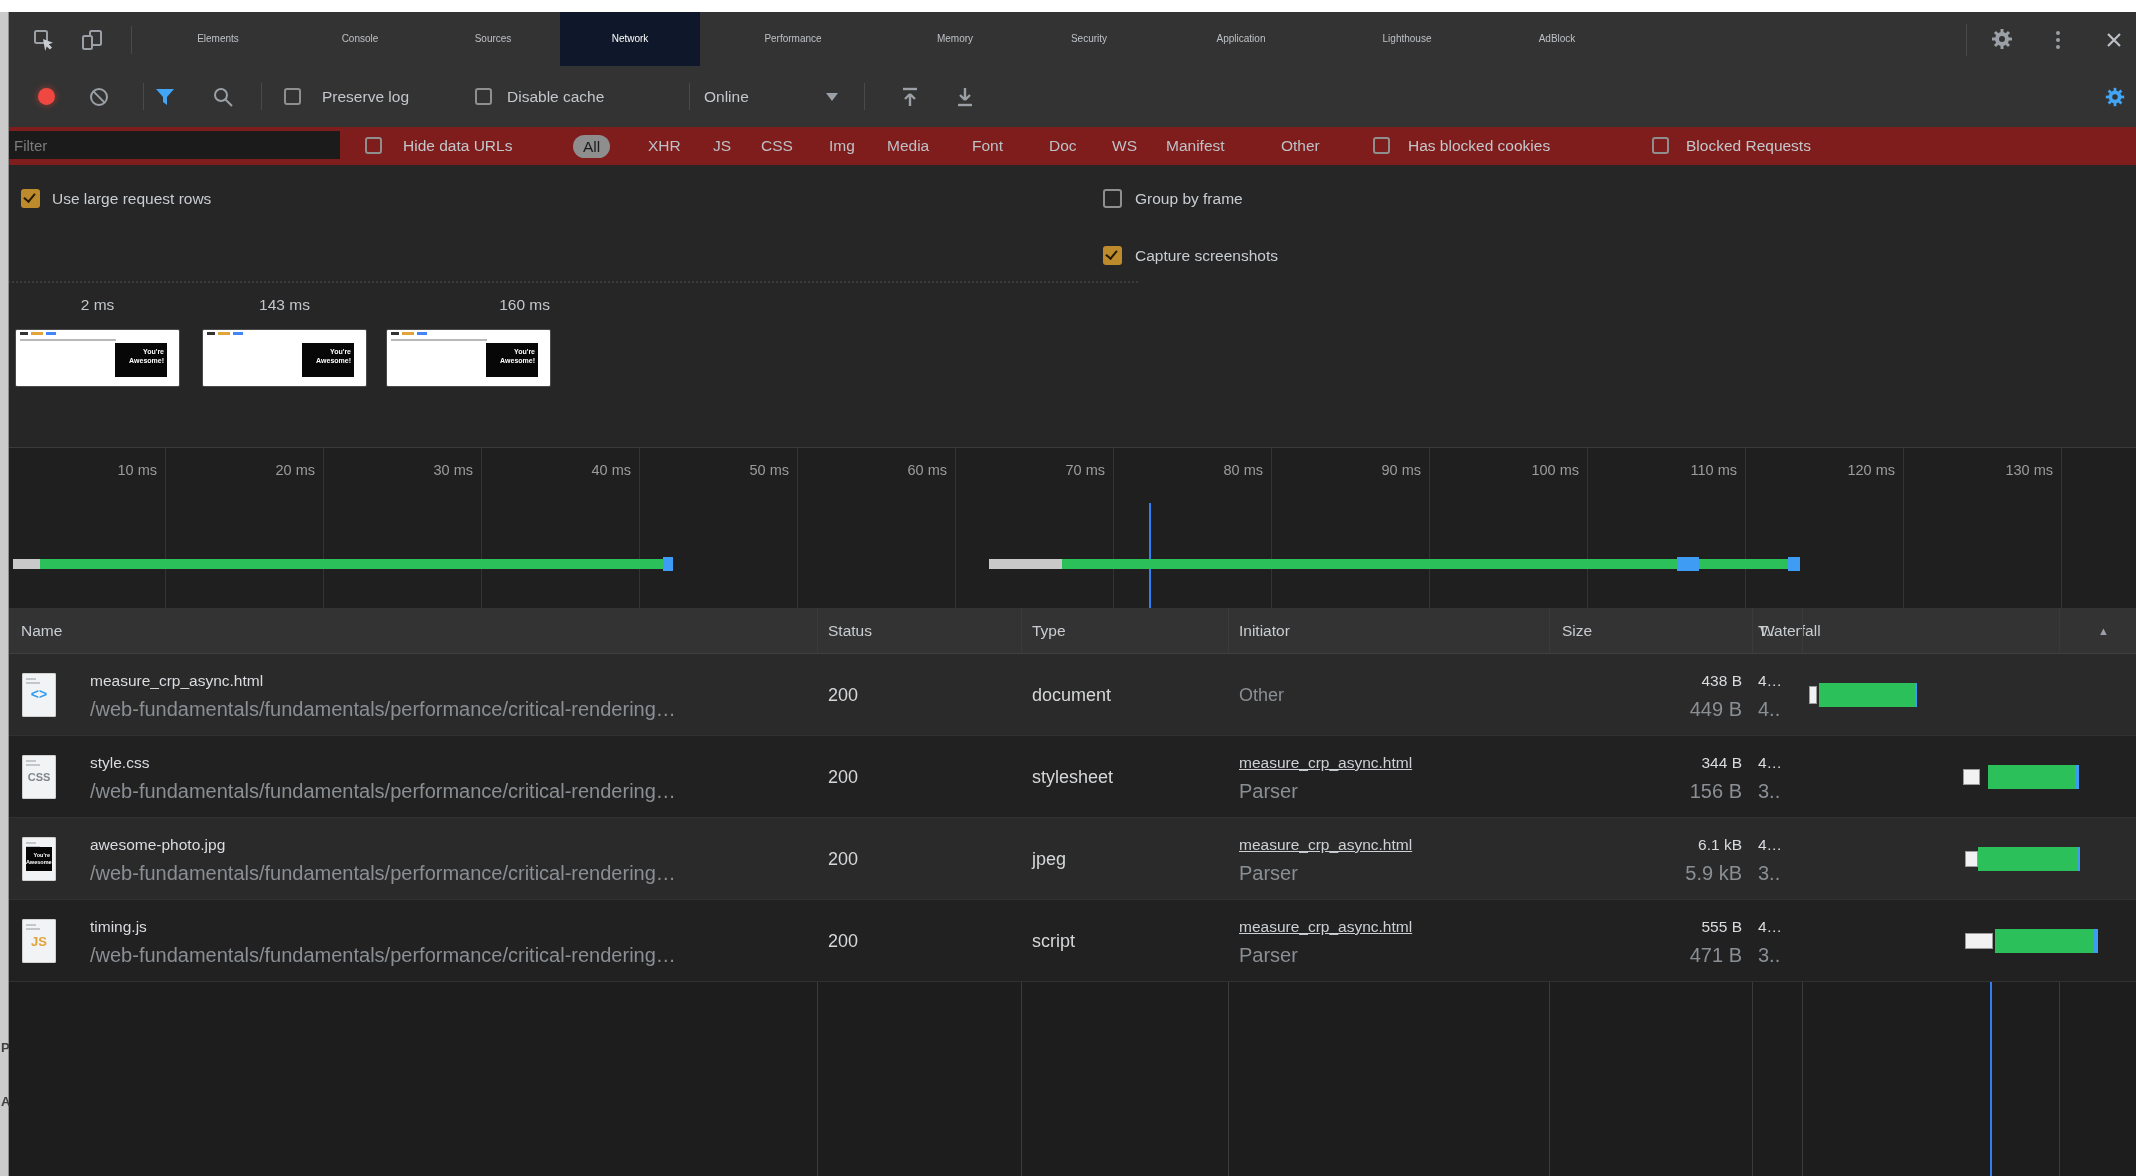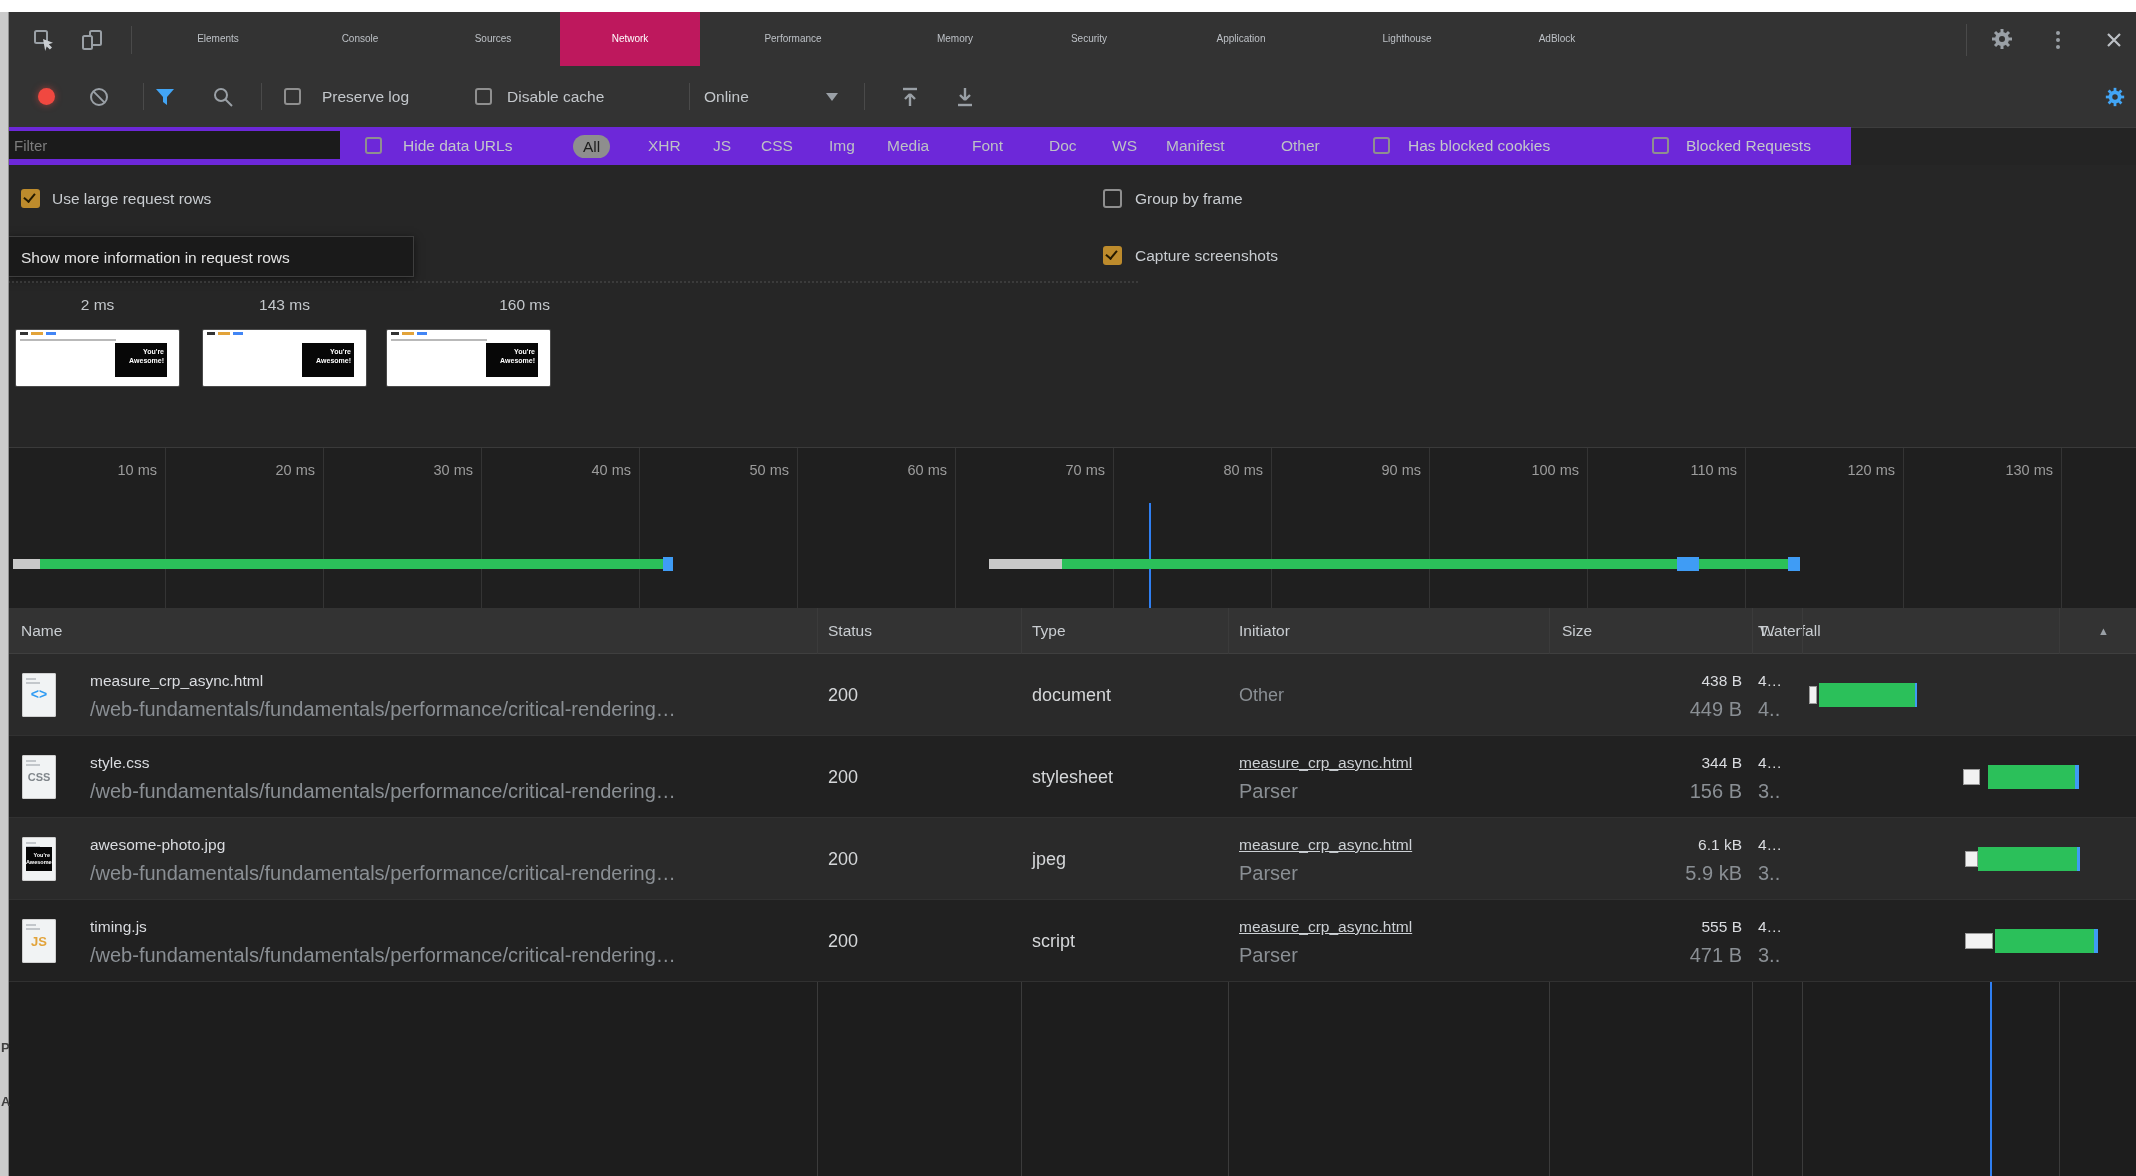--- a/index.html
+++ b/index.html
@@ -6,38 +6,38 @@
   #root{position:relative;width:2136px;height:1176px;overflow:hidden;
         font-family:"Liberation Sans",sans-serif;font-size:15px;color:#bdc1c6;
         background:#242424;}
   
   .top-white{position:absolute;left:0;top:0;width:2136px;height:12px;background:#ffffff;}
   .edge-strip{position:absolute;left:0;top:12px;width:8px;height:1164px;background:#cbcbcb;z-index:60;border-right:1px solid #8f8f8f;}
   .edge-letter{position:absolute;left:1px;width:12px;color:#3f3f3f;font-size:13px;font-weight:bold;z-index:61;}
   
   .tabbar{position:absolute;left:0;top:12px;width:2136px;height:54px;background:#333333;border-bottom:1px solid #2a2a2a;}
   .tab{position:absolute;top:0;width:140px;height:54px;line-height:54px;text-align:center;color:#bdc1c6;font-size:10px;cursor:default;}
-  .tab.active{background:#be185d;color:#ffffff;}
+  .tab.active{background:#0f172a;color:#ffffff;}
   .tbicon{position:absolute;top:16px;width:24px;height:24px;}
   .vsep{position:absolute;background:#4a4a4a;width:1px;}
   .kebab{position:absolute;top:19px;width:4px;display:flex;flex-direction:column;gap:3px;}
   .kebab i{width:4px;height:4px;border-radius:50%;background:#9aa0a6;}
   
   .toolbar{position:absolute;left:0;top:66px;width:2136px;height:61px;background:#333333;border-bottom:1px solid #3d3d3d;}
   .record{position:absolute;top:22px;width:17px;height:17px;border-radius:50%;background:var(--red);box-shadow:0 0 7px rgba(240,72,64,.55);}
   .tool{position:absolute;top:20px;width:22px;height:22px;}
   .tsep{position:absolute;top:17px;height:27px;width:1px;background:#4a4a4a;}
   .tlabel{position:absolute;top:17px;height:27px;line-height:27px;color:#c3c7cb;font-size:15.5px;}
   .cb{position:absolute;width:17px;height:17px;border:2px solid #8f8f8f;border-radius:3px;box-sizing:border-box;background:transparent;}
   .cb.checked{border:none;background:var(--amber);}
   .cb.checked::after{content:"";position:absolute;left:5px;top:1.5px;width:5px;height:9px;
       border-right:2.4px solid #241a00;border-bottom:2.4px solid #241a00;transform:rotate(40deg);}
   .dd-arrow{position:absolute;width:0;height:0;border-left:6px solid transparent;border-right:6px solid transparent;border-top:8px solid #9aa0a6;}
   
-  .filterbar{position:absolute;left:0;top:127px;width:1851px;height:38px;background:#6d28d9;border-bottom:7px solid #0369a1;}
+  .filterbar{position:absolute;left:0;top:127px;width:2136px;height:38px;background:#7f1d1d;border-bottom:7px solid #0369a1;}
   .filter-input{position:absolute;left:4px;top:4px;width:336px;height:28px;background:#1b1b1b;border:none;outline:none;
       color:#cccccc;font-family:"Liberation Sans",sans-serif;font-size:15px;padding:0 10px;box-sizing:border-box;}
   .filter-input::placeholder{color:#7c7c7c;}
   .flabel{position:absolute;top:0;height:38px;line-height:38px;color:#c3c7cb;font-size:15.5px;}
   .ftype{position:absolute;top:0;height:38px;line-height:38px;color:#bdc1c6;font-size:15.5px;cursor:default;}
   .ftype.pill{top:8px;height:23px;line-height:23px;padding:0 10px;border-radius:12px;background:var(--pill);color:#1d1d1d;}
   .fcb{top:10px;}
   
   .options{position:absolute;left:0;top:165px;width:2136px;height:282px;background:#262626;}
   .olabel{position:absolute;height:28px;line-height:28px;color:#c9cdd1;font-size:15.5px;}
@@ -206,21 +206,20 @@
     <span class="flabel" style="left:1408px">Has blocked cookies</span>
     <span class="cb fcb" style="left:1652px"></span>
     <span class="flabel" style="left:1686px">Blocked Requests</span>
   </div>
 
   <div class="options">
     <span class="cb ocb checked" style="left:21px;top:24px"></span>
     <span class="olabel" style="left:52px;top:20px">Use large request rows</span>
     <span class="cb ocb" style="left:1103px;top:24px"></span>
     <span class="olabel" style="left:1135px;top:20px">Group by frame</span>
-    <div class="tooltip">Show more information in request rows</div>
     <span class="cb ocb checked" style="left:1103px;top:81px"></span>
     <span class="olabel" style="left:1135px;top:77px">Capture screenshots</span>
     <div class="dots"></div>
     <div id="filmstrip">
         <div class="frame-label" style="left: 16px; width: 163px;">2 ms</div>
         <div class="thumb" style="left: 16px;">
           <i class="mini" style="background: rgb(51, 51, 51); width: 8px; left: 4px;"></i>
           <i class="mini" style="background: rgb(226, 163, 58); width: 12px; left: 15px;"></i>
           <i class="mini" style="background: rgb(66, 133, 244); width: 10px; left: 30px;"></i>
           <i class="tl" style="left: 4px; top: 9px; width: 96px;"></i>

